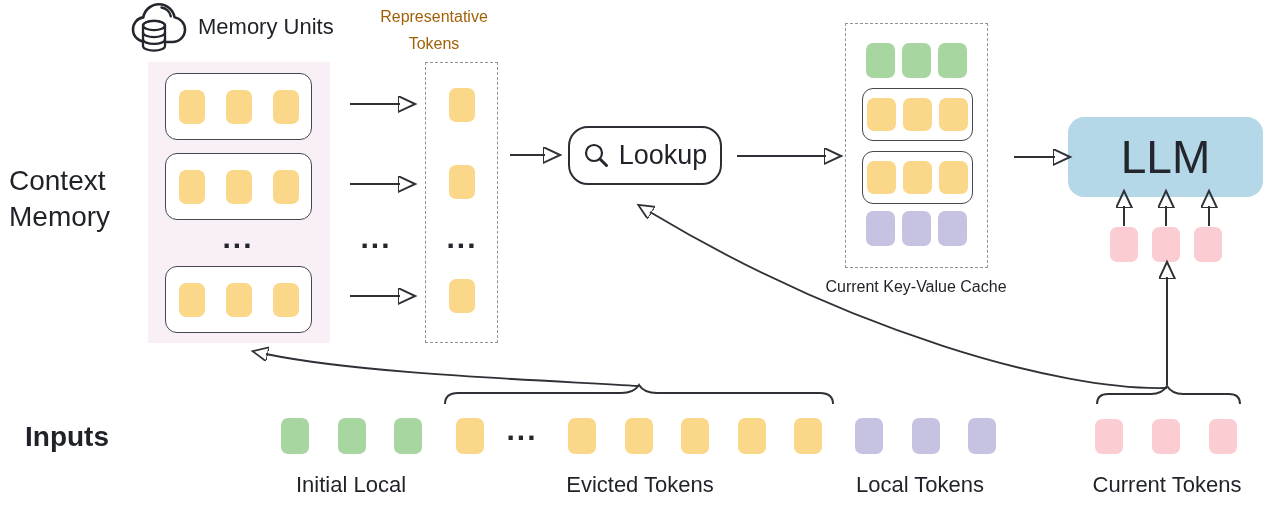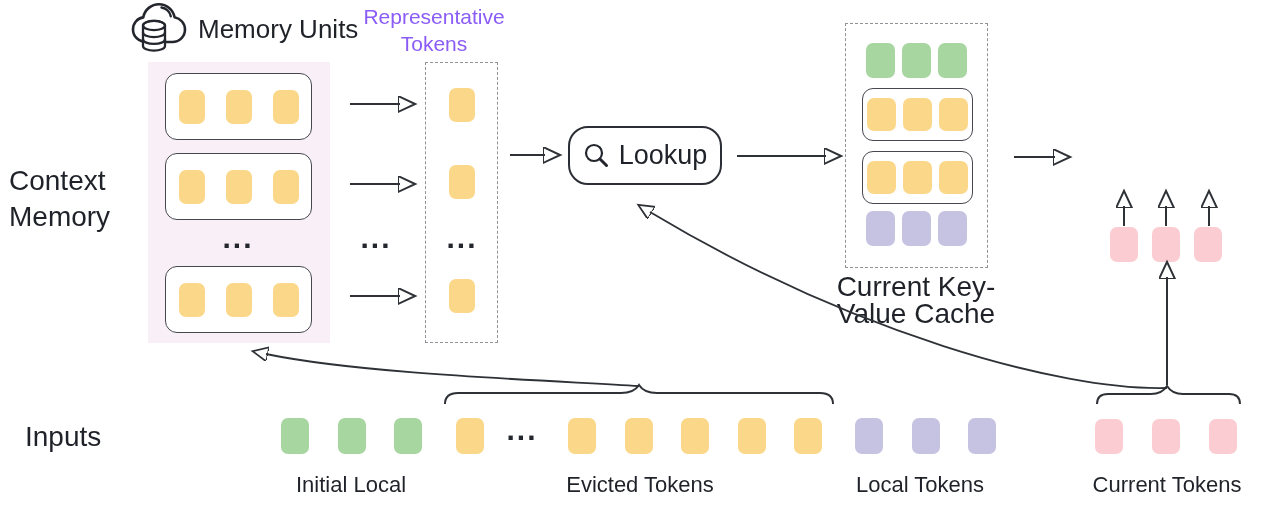--- a/index.html
+++ b/index.html
@@ -7,22 +7,22 @@
     position:relative;width:1280px;height:509px;background:#fff;overflow:hidden;
     font-family:"Liberation Sans","DejaVu Sans",sans-serif;color:#22252b;
   }
   .abs{position:absolute;}
   .overlay{position:absolute;left:0;top:0;pointer-events:none;z-index:6;}
   .overlay path, .overlay line{stroke:var(--stroke);fill:none;}
   .arrow{stroke-width:2px;}
   .curve{stroke-width:1.8px;}
   .brace{stroke-width:2px;}
   .big-label{font-size:28px;line-height:36px;color:#1f2228;}
-  .small-cap{font-size:21px;line-height:27px;text-align:center;color:#8b5cf6;}
-  .units-label{font-size:26px;color:#1f2228;}
+  .small-cap{font-size:16px;line-height:27px;text-align:center;color:#a16207;}
+  .units-label{font-size:22px;color:#1f2228;}
   
   .panel{left:148px;top:62px;width:182px;height:281px;background:var(--panel-bg);z-index:1;}
   .unit{position:absolute;left:17px;width:145px;height:65px;background:#fff;
         border:1.3px solid #45484e;border-radius:12px;
         display:flex;align-items:center;justify-content:center;gap:21px;}
   .unit .token{width:26px;height:34px;}
   .token{display:inline-block;border-radius:7px;}
   .dots{position:absolute;font-size:30px;font-weight:bold;letter-spacing:2px;
         color:#23262c;transform:translateX(-50%);line-height:20px;z-index:4;}
   
@@ -37,21 +37,21 @@
   .lookup span{font-size:27px;color:#1f2228;}
   
   .cache{left:845px;top:23px;width:143px;height:245px;border:1.6px dashed #8f9296;
          box-sizing:border-box;z-index:1;}
   .cache-row{position:absolute;left:0;width:100%;display:flex;justify-content:center;gap:7px;}
   .cache-row .token{width:29px;height:35px;}
   .cache-unit{position:absolute;left:16px;width:109px;height:51px;background:#fff;
               border:1.3px solid #45484e;border-radius:11px;
               display:flex;align-items:center;justify-content:center;gap:7px;}
   .cache-unit .token{width:29px;height:33px;}
-  .cache-label{left:821px;top:273px;width:190px;font-size:28px;line-height:27px;
+  .cache-label{left:821px;top:273px;width:190px;font-size:16px;line-height:27px;
                text-align:center;color:#1f2228;}
   
   .llm{left:1068px;top:117px;width:195px;height:80px;background:var(--llm-blue);
        border-radius:16px;display:flex;align-items:center;justify-content:center;z-index:2;}
   .llm span{font-size:46px;color:#23262c;}
   .llm-in{left:1110px;top:227px;display:flex;gap:14px;}
   .llm-in .token{width:28px;height:35px;}
   
   .bar{left:150px;top:403px;width:863px;height:62px;background:var(--bar-bg);z-index:1;}
   .pastkv{position:absolute;left:15px;top:7px;width:110px;font-size:20.5px;
@@ -108,21 +108,21 @@
     <path d="M17,24.5 C17,21.9 22,19.9 28,19.9 C34,19.9 39,21.9 39,24.5 V45 C39,47.6 34,49.6 28,49.6 C22,49.6 17,47.6 17,45 Z" fill="#fff" stroke="#23262c" stroke-width="2.3"></path>
     <ellipse cx="28" cy="24.5" rx="11" ry="4.6" fill="none" stroke="#23262c" stroke-width="2.3"></ellipse>
     <path class="ln" stroke-width="2.3" d="M17,31.5 C17,34.1 22,36.1 28,36.1 C34,36.1 39,34.1 39,31.5"></path>
     <path class="ln" stroke-width="2.3" d="M17,38.3 C17,40.9 22,42.9 28,42.9 C34,42.9 39,40.9 39,38.3"></path>
   </svg>
   <div class="abs units-label" style="left:198px;top:14px;">Memory Units</div>
 
   <div class="abs small-cap" style="left:358px;top:3px;width:152px;">Representative Tokens</div>
 
   <div class="abs big-label" style="left:9px;top:163px;width:136px;">Context Memory</div>
-  <div class="abs big-label" style="left:25px;top:419px;">Inputs</div>
+  <div class="abs big-label" style="left:25px;top:419px;font-weight:bold;">Inputs</div>
 
   <div class="abs panel">
     <div class="unit" style="top:11px;">
         <span class="token" style="background: rgb(251, 215, 138);"></span>
         <span class="token" style="background: rgb(251, 215, 138);"></span>
         <span class="token" style="background: rgb(251, 215, 138);"></span>
       </div>
     <div class="unit" style="top:91px;">
         <span class="token" style="background: rgb(251, 215, 138);"></span>
         <span class="token" style="background: rgb(251, 215, 138);"></span>
@@ -175,20 +175,23 @@
         <span class="token" style="background: rgb(251, 215, 138);"></span>
       </div>
     <div class="cache-row" style="top:187px;">
         <span class="token" style="background: rgb(198, 194, 225);"></span>
         <span class="token" style="background: rgb(198, 194, 225);"></span>
         <span class="token" style="background: rgb(198, 194, 225);"></span>
       </div>
   </div>
   <div class="abs cache-label">Current Key-Value Cache</div>
 
+  <div class="abs llm">
+    <span>LLM</span>
+  </div>
   <div class="abs llm-in">
       <span class="token" style="background: rgb(251, 204, 209);"></span>
       <span class="token" style="background: rgb(251, 204, 209);"></span>
       <span class="token" style="background: rgb(251, 204, 209);"></span>
     </div>
 
   <div class="bar-group" style="left:281px;">
       <span class="token" style="background: rgb(167, 214, 160);"></span>
       <span class="token" style="background: rgb(167, 214, 160);"></span>
       <span class="token" style="background: rgb(167, 214, 160);"></span>

